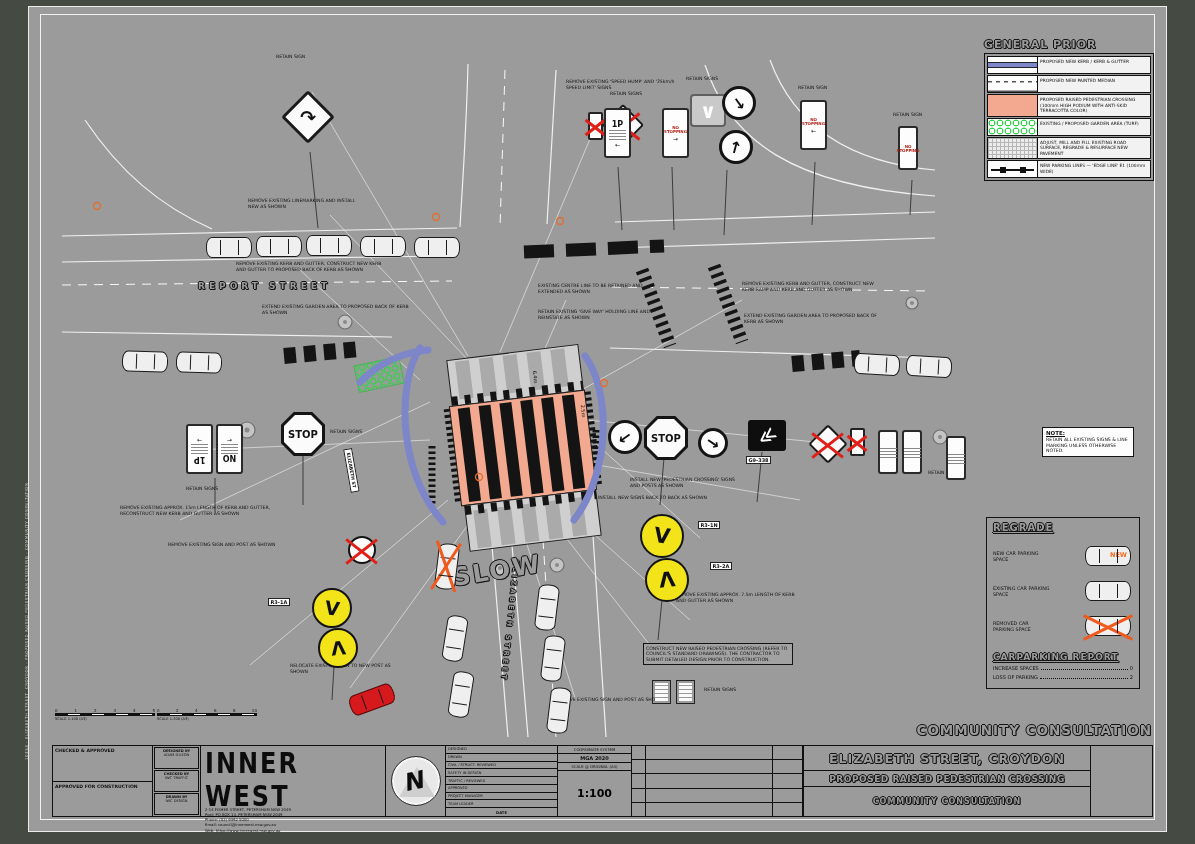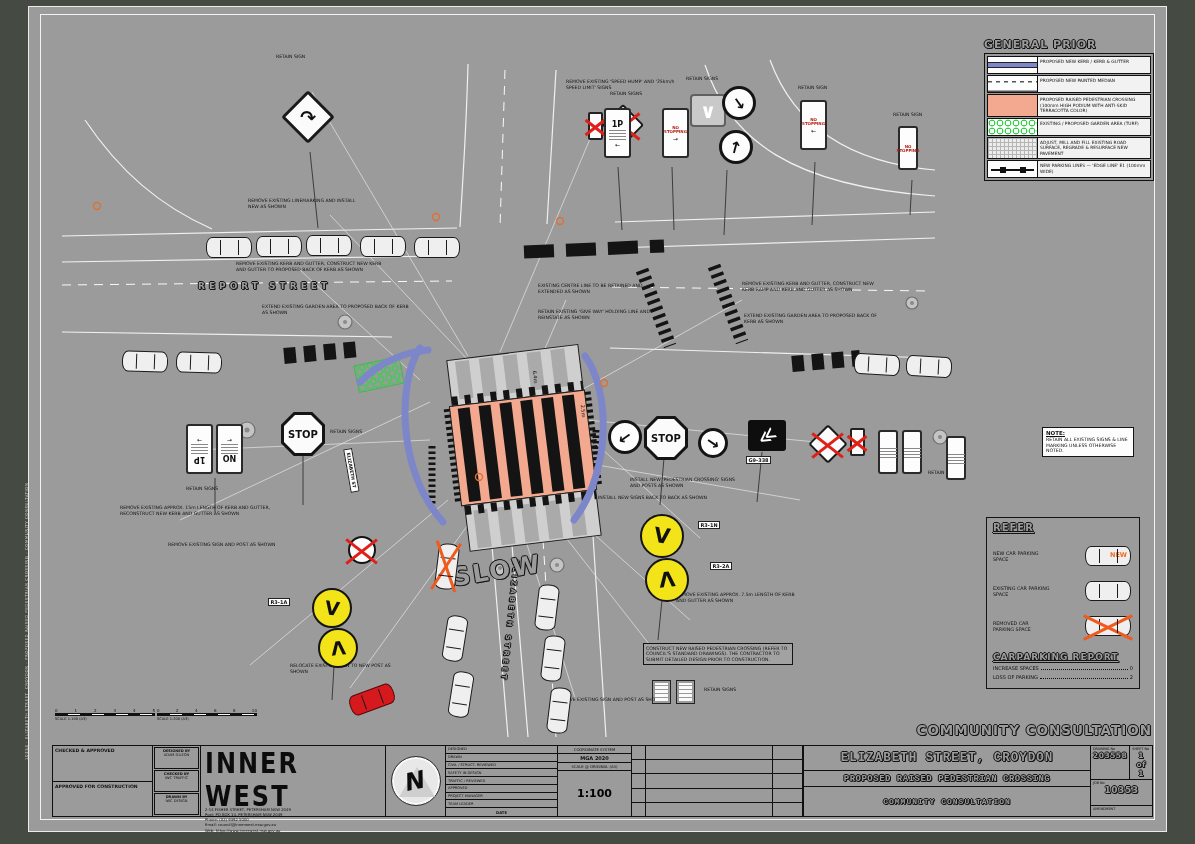--- a/index.html
+++ b/index.html
@@ -99,21 +99,21 @@
   .sig-row{flex:1;border-bottom:0.7px solid #101010;font-size:3.6px;color:#111;padding:0 2px;display:flex;align-items:center;}
   .sig-date{flex:1;font-size:3.8px;font-weight:700;color:#111;display:flex;align-items:center;justify-content:center;}
   #tb-coord{flex:0 0 74px;display:flex;flex-direction:column;text-align:center;}
   #tb-coord .cl{font-size:3.8px;color:#111;border-bottom:0.7px solid #101010;padding:1px;}
   #tb-coord .cv{font-size:5px;font-weight:700;color:#111;border-bottom:0.7px solid #101010;padding:1px;}
   #tb-coord .scale{font-size:11px;font-weight:700;flex:1;display:flex;align-items:center;justify-content:center;}
   #tb-amend{flex:0 0 172px;display:flex;flex-direction:column;}
   #tb-amend>div{flex:1;border-bottom:0.7px solid #101010;display:flex;}
   #tb-amend>div>span{border-right:0.7px solid #101010;}
   #tb-amend .c1{flex:0 0 14px;} #tb-amend .c2{flex:1;} #tb-amend .c3{flex:0 0 30px;}
-  #tb-titles{flex:0 0 287px;display:flex;flex-direction:column;text-align:right;font-family:Liberation Mono, monospace;}
+  #tb-titles{flex:0 0 287px;display:flex;flex-direction:column;text-align:right;}
   #tb-titles>div{border-bottom:1px solid #101010;display:flex;align-items:center;justify-content:center;font-weight:700;}
   .tt1{flex:0 0 25px;font-size:12.5px;letter-spacing:1px;}
   .tt2{flex:0 0 15px;font-size:8px;letter-spacing:1px;}
   .tt3{flex:0 0 16px;font-size:9px;letter-spacing:0.5px;}
   .tt4{flex:1;font-size:8px;letter-spacing:1px;border-bottom:none!important;}
   #tb-numbers{flex:1;border-right:none;display:flex;flex-direction:column;}
   .num-row{display:flex;border-bottom:1px solid #101010;}
   .num-cell{flex:1;padding:1px 2px;}
   .num-cell+.num-cell{border-left:1px solid #101010;}
   .num-lab{font-size:3.4px;color:#111;}
@@ -469,21 +469,21 @@
       </div>
     </div>
 </div>
 
 <div class="abs" id="note-box">
   <div class="nt">NOTE:</div>
   <div class="nb">RETAIN ALL EXISTING SIGNS &amp; LINE MARKING UNLESS OTHERWISE NOTED.</div>
 </div>
 
 <div class="abs" id="legend-box">
-  <div class="boxtitle ol" style="font-size:10px;text-decoration:underline;">REFER</div>
+  <div class="boxtitle ol" style="font-size:10px;text-decoration:underline;">REGRADE</div>
   <div id="legend-items">
       <div class="leg-item">
         <div class="ll">NEW CAR PARKING SPACE</div>
         <div class="carwrap">
           <div class="car" style="left: 0px; top: 0px; width: 46px; height: 20px;">
             <div class="newtag">NEW</div>
           </div>
         </div>
       </div>
       <div class="leg-item">
@@ -605,44 +605,20 @@
     <div style="border-bottom:none;">
         <span class="c1"></span>
         <span class="c2"></span>
         <span class="c3"></span>
       </div>
   </div>
   <div class="tb-col" id="tb-titles">
     <div class="tt1 ol">ELIZABETH STREET, CROYDON</div>
     <div class="tt3 ol">PROPOSED RAISED PEDESTRIAN CROSSING</div>
     <div class="tt4 ol">COMMUNITY CONSULTATION</div>
-  </div>
-  <div class="tb-col" id="tb-numbers">
-    <div class="num-row" style="flex:0 0 26px;">
-      <div class="num-cell">
-        <div class="num-lab">DRAWING No</div>
-        <div class="num-val ol">203558</div>
-      </div>
-      <div class="num-cell">
-        <div class="num-lab">SHEET No</div>
-        <div class="num-val ol">1 of 1</div>
-      </div>
-    </div>
-    <div class="num-row" style="flex:0 0 26px;">
-      <div class="num-cell">
-        <div class="num-lab">JOB No</div>
-        <div class="num-val big ol">10353</div>
-      </div>
-    </div>
-    <div class="num-row" style="flex:1;border-bottom:none;">
-      <div class="num-cell">
-        <div class="num-lab">AMENDMENT</div>
-        <div class="num-val"></div>
-      </div>
-    </div>
   </div>
 </div>
 
 <div id="scalebars"><div class="sb"><div class="sb-ticks">
         <div style="display: inline;">0</div>
         <div style="display: inline;">1</div>
         <div style="display: inline;">2</div>
         <div style="display: inline;">3</div>
         <div style="display: inline;">4</div>
         <div style="display: inline;">5</div>

